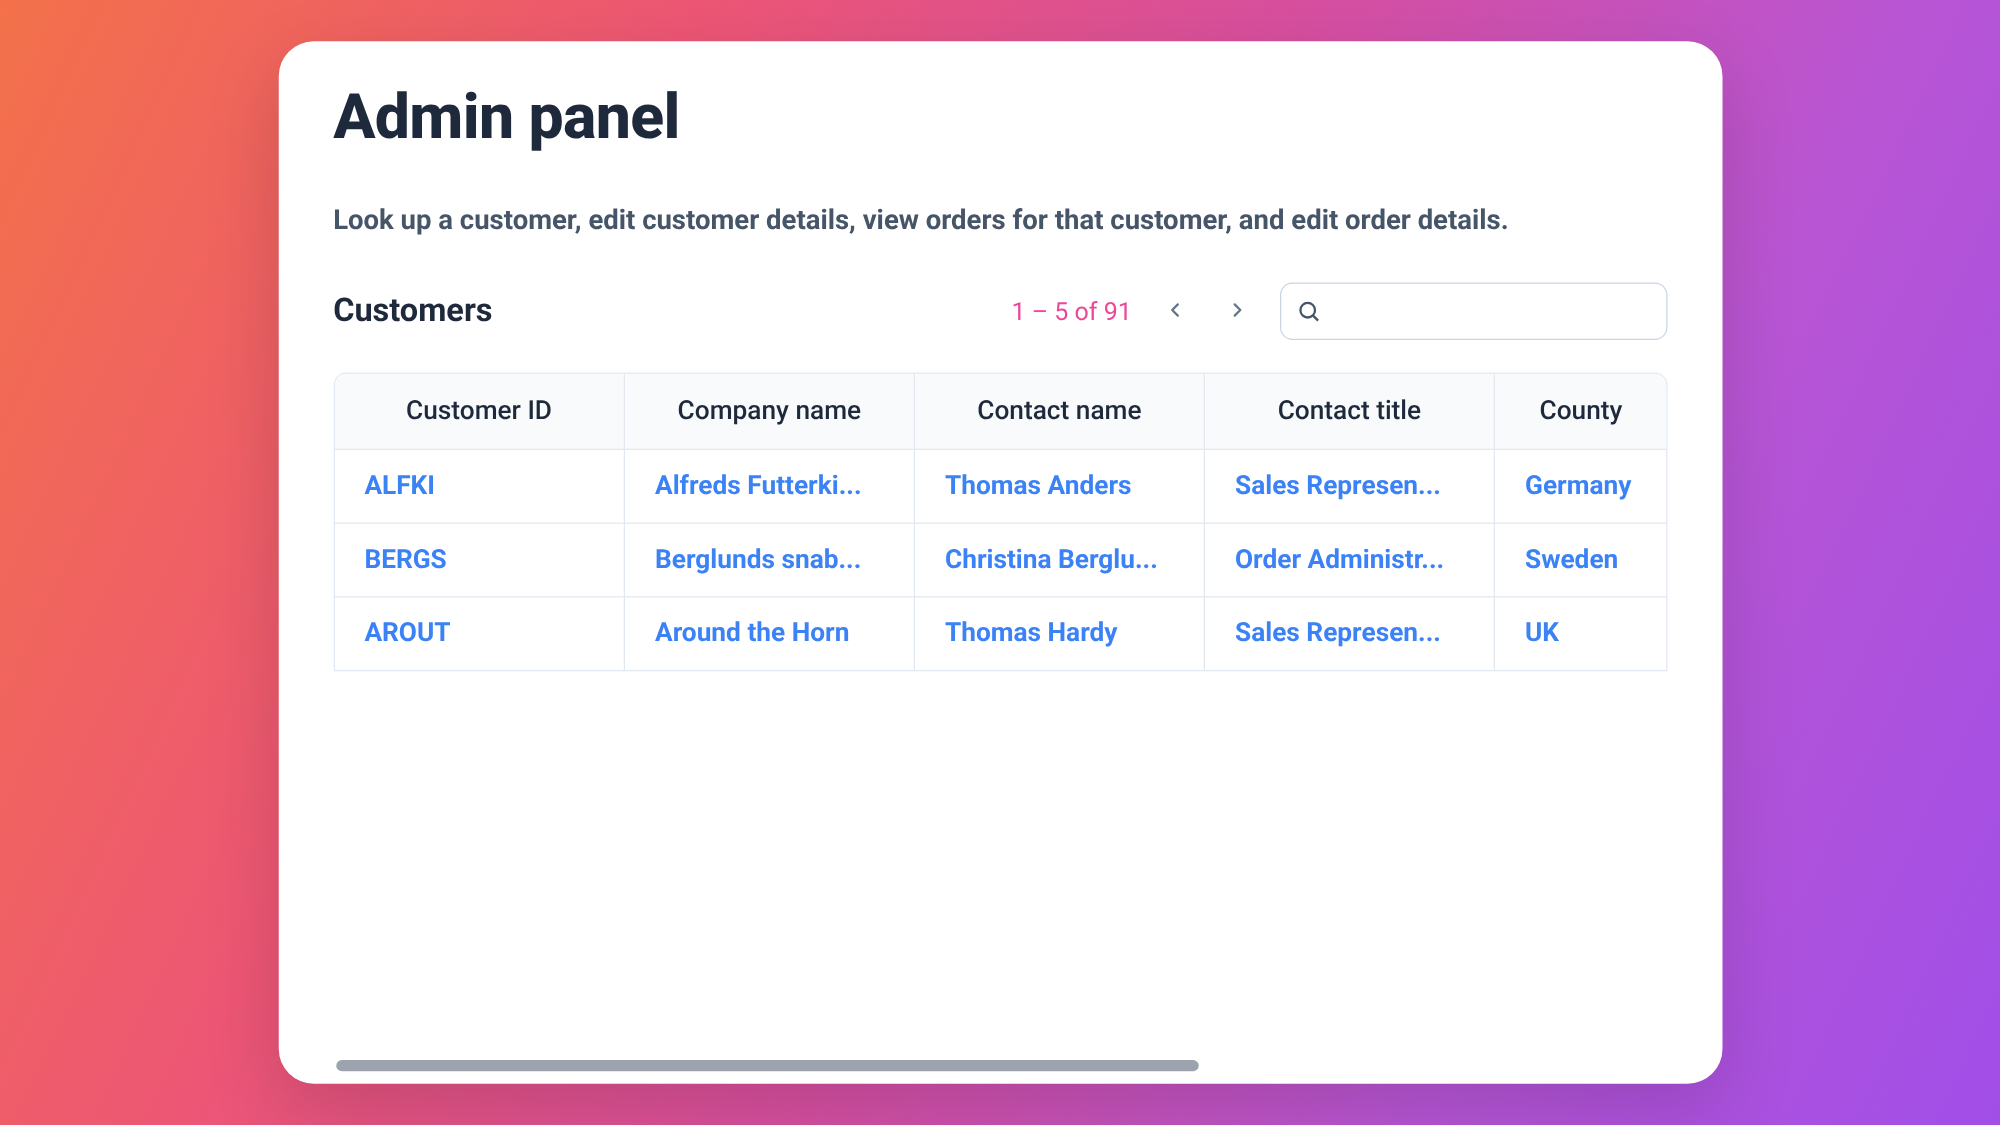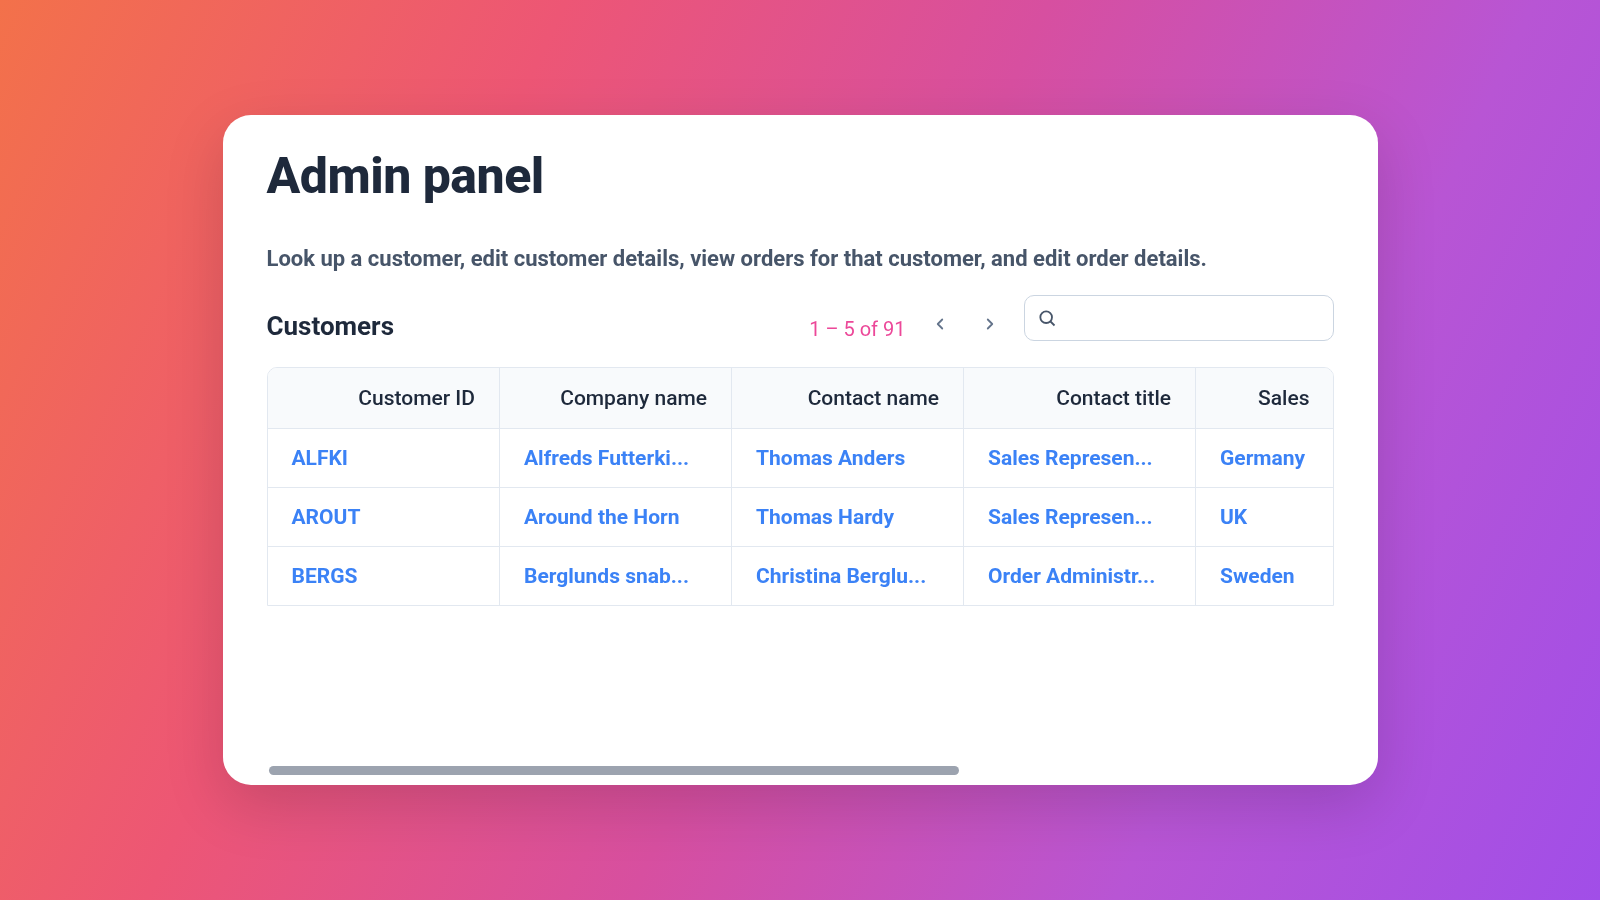--- a/index.html
+++ b/index.html
@@ -6,21 +6,21 @@
     html, body { width: 1600px; height: 900px; overflow: hidden; }
     body {
       font-family: -apple-system, BlinkMacSystemFont, "Segoe UI", Roboto, Helvetica, Arial, sans-serif;
       background: linear-gradient(115deg, #f3714a 0%, #ed5675 28%, #d74fa0 52%, #b855d4 76%, #a14ee8 100%);
       display: flex;
       align-items: center;
       justify-content: center;
     }
     .card {
       width: 1155px;
-      height: 670px;
+      height: 834px;
       background: #ffffff;
       border-radius: 28px;
       padding: 34px 44px 0 44px;
       overflow: hidden;
       position: relative;
       box-shadow: 0 20px 60px rgba(0,0,0,0.15);
     }
     .page-title {
       font-size: 50px;
       font-weight: 800;
@@ -28,23 +28,23 @@
       letter-spacing: -0.5px;
       line-height: 1.1;
     }
     .page-subtitle {
       margin-top: 42px;
       font-size: 22px;
       color: #475569;
       font-weight: 700;
     }
     .section-bar {
-      margin-top: 24px;
+      margin-top: 37px;
       display: flex;
-      align-items: flex-end;
+      align-items: center;
       gap: 18px;
     }
     .section-title {
       font-size: 26px;
       font-weight: 700;
       color: #1e293b;
       flex: 0 0 auto;
     }
     .spacer { flex: 1 1 auto; }
     .pagination-info {
@@ -98,21 +98,21 @@
       border-radius: 10px 10px 0 0;
       overflow: hidden;
     }
     table {
       width: 100%;
       border-collapse: collapse;
       table-layout: fixed;
     }
     thead th {
       background: #f8fafc;
-      text-align: right;
+      text-align: center;
       font-weight: 500;
       font-size: 21px;
       color: #1e293b;
       padding: 18px 24px;
       border-bottom: 1px solid #e2e8f0;
       border-right: 1px solid #e2e8f0;
       white-space: nowrap;
       overflow: hidden;
       text-overflow: ellipsis;
     }
@@ -200,45 +200,45 @@
           <col class="c-contact">
           <col class="c-title">
           <col class="c-county">
       </colgroup>
       <thead>
         <tr>
           <th>Customer ID</th>
           <th>Company name</th>
           <th>Contact name</th>
           <th>Contact title</th>
-          <th>Sales</th>
+          <th>County</th>
         </tr>
       </thead>
       <tbody>
         <tr>
           <td>ALFKI</td>
           <td>Alfreds Futterki...</td>
           <td>Thomas Anders</td>
           <td>Sales Represen...</td>
           <td>Germany</td>
         </tr>
         <tr>
+          <td>BERGS</td>
+          <td>Berglunds snab...</td>
+          <td>Christina Berglu...</td>
+          <td>Order Administr...</td>
+          <td>Sweden</td>
+        </tr>
+        <tr>
           <td>AROUT</td>
           <td>Around the Horn</td>
           <td>Thomas Hardy</td>
           <td>Sales Represen...</td>
           <td>UK</td>
         </tr>
-        <tr>
-          <td>BERGS</td>
-          <td>Berglunds snab...</td>
-          <td>Christina Berglu...</td>
-          <td>Order Administr...</td>
-          <td>Sweden</td>
-        </tr>
       </tbody>
     </table>
   </div>
 
   <div class="h-scrollbar-track">
     <div class="h-scrollbar-thumb"></div>
   </div>
 
 </div>
 

